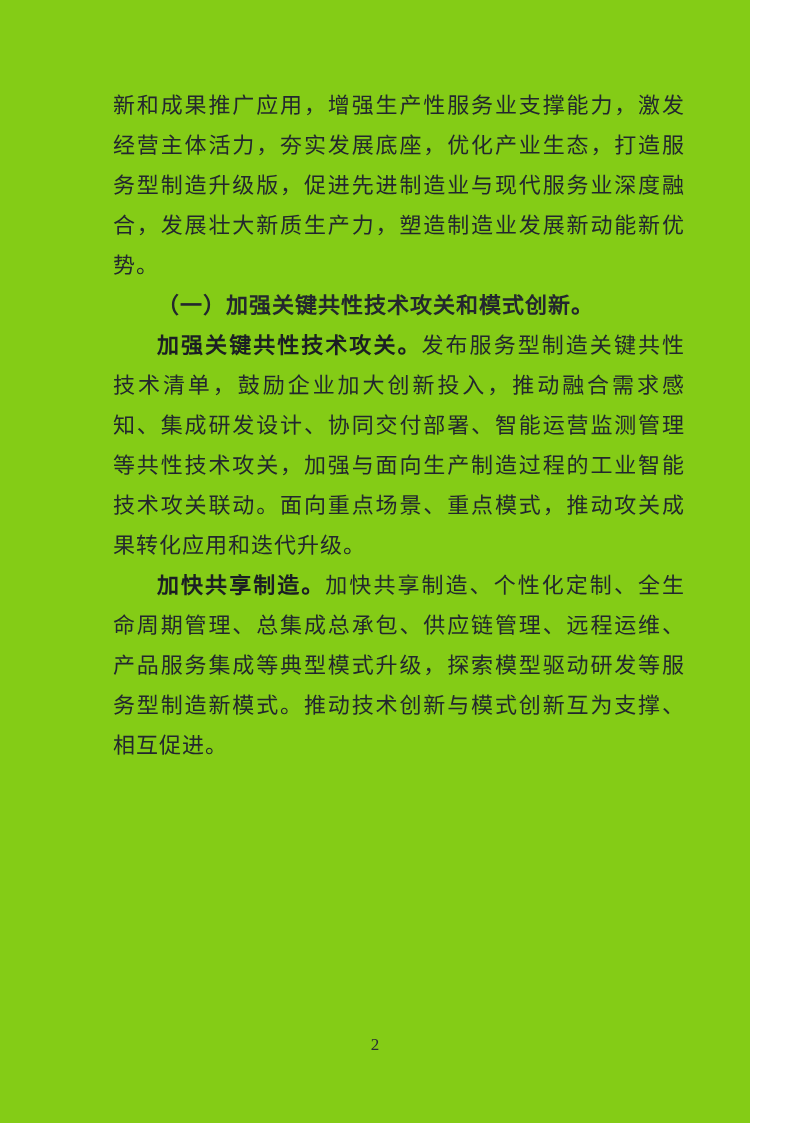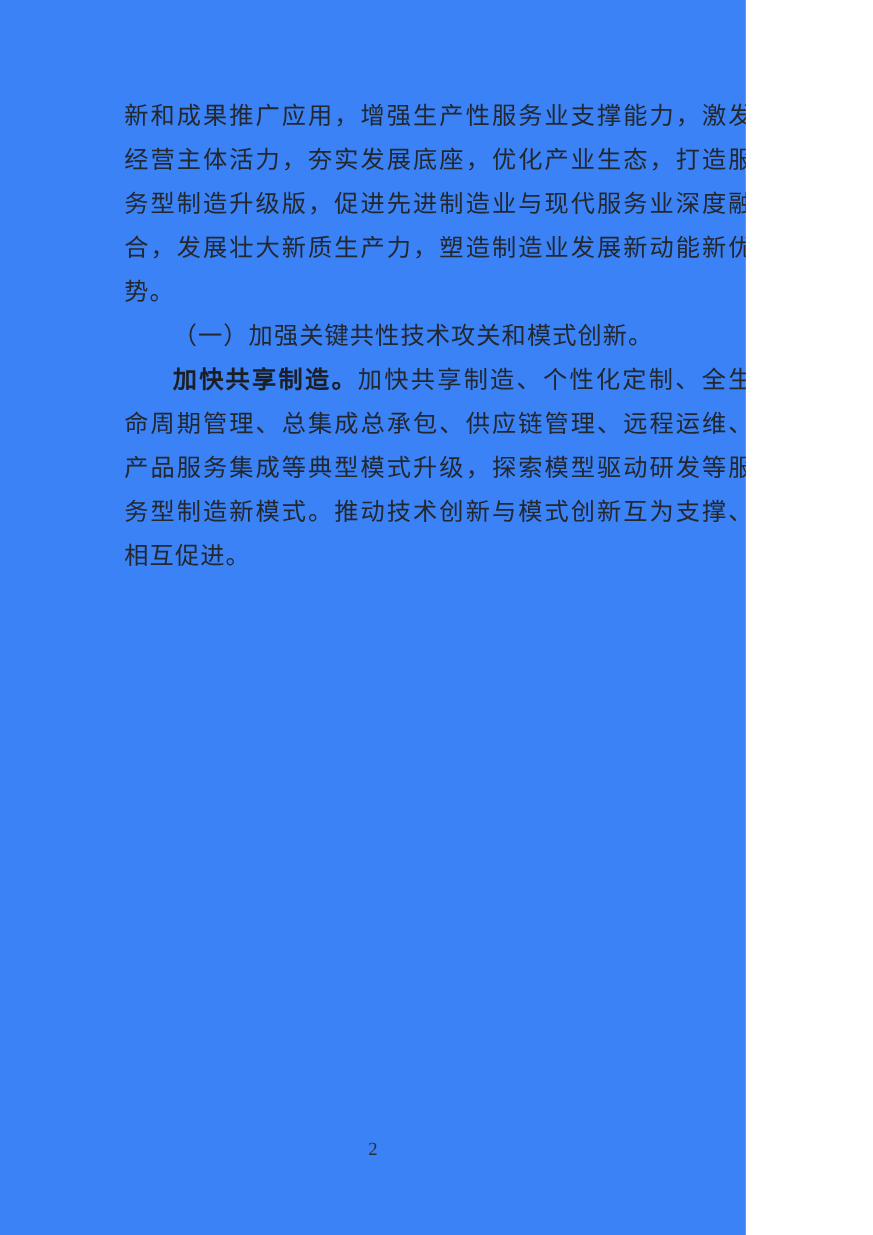--- a/index.html
+++ b/index.html
@@ -2,23 +2,23 @@
 <html lang="zh-CN"><head>
 <meta charset="utf-8">
 <style>
   html, body {
     margin: 0;
     padding: 0;
     background: #ffffff;
   }
   .page {
     position: relative;
-    width: 678px;
+    width: 750px;
     height: 1123px;
-    background: #3b82f6;
+    background: #84cc16;
     overflow: hidden;
     font-family: "Liberation Serif", serif;
   }
   .content {
     position: absolute;
     left: 113px;
     top: 86px;
     width: 572px;
   }
   .content p {
@@ -31,21 +31,21 @@
     font-family: "Liberation Serif", serif;
   }
   .indent { text-indent: 2em; }
   .noindent { text-indent: 0; }
   .heading1 {
     font-weight: bold;
     font-family: "Liberation Sans", sans-serif;
     color: #1b1e24;
   }
   .heading2 {
-    font-weight: normal;
+    font-weight: bold;
     color: #1b1e24;
   }
   .lead {
     font-weight: bold;
     color: #1b1e24;
   }
   .page-number {
     position: absolute;
     left: 0;
     top: 1033px;
@@ -62,19 +62,20 @@
 
 <div class="page">
   <div class="content">
 
     <p class="noindent">新和成果推广应用，增强生产性服务业支撑能力，激发经营主体活力，夯实发展底座，优化产业生态，打造服务型制造升级版，促进先进制造业与现代服务业深度融合，发展壮大新质生产力，塑造制造业发展新动能新优势。</p>
 
 
 
     <p class="heading2 indent">（一）加强关键共性技术攻关和模式创新。</p>
 
+    <p class="indent"><span class="lead">加强关键共性技术攻关。</span><span>发布服务型制造关键共性技术清单，鼓励企业加大创新投入，推动融合需求感知、集成研发设计、协同交付部署、智能运营监测管理等共性技术攻关，加强与面向生产制造过程的工业智能技术攻关联动。面向重点场景、重点模式，推动攻关成果转化应用和迭代升级。</span></p>
 
     <p class="indent"><span class="lead">加快共享制造。</span><span>加快共享制造、个性化定制、全生命周期管理、总集成总承包、供应链管理、远程运维、产品服务集成等典型模式升级，探索模型驱动研发等服务型制造新模式。推动技术创新与模式创新互为支撑、相互促进。</span></p>
 
   </div>
 
   <div class="page-number">2</div>
 </div>
 
 </body></html>

